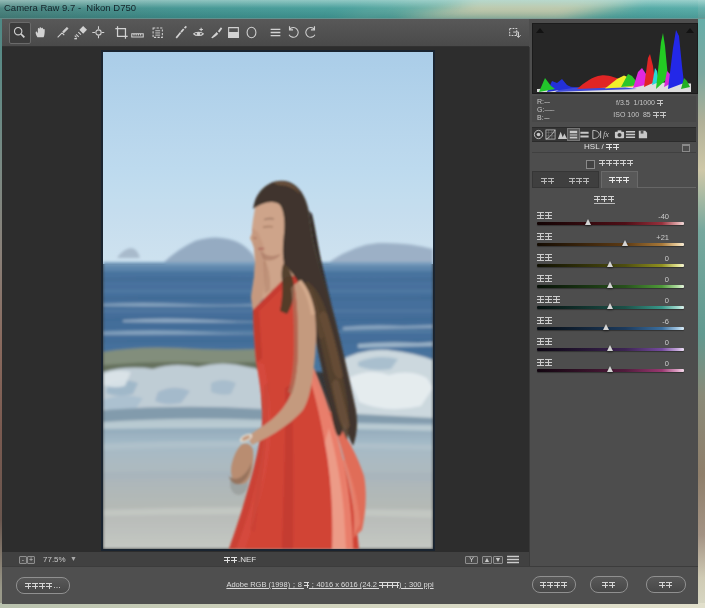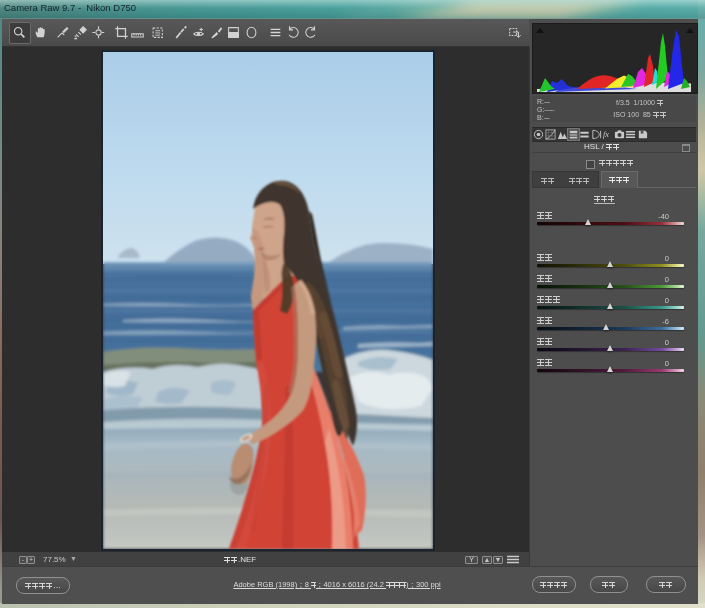--- a/index.html
+++ b/index.html
@@ -368,20 +368,26 @@
     <div id="tabsel"><i class="z s"></i><i class="z s"></i><i class="z s"></i></div>
     <div id="tabline"></div>
   </div>
   <div id="deflink"><i class="z s"></i><i class="z s"></i><i class="z s"></i></div>
   <div class="srow" style="top:192px">
         <span class="sl"><i class="z"></i><i class="z"></i></span>
         <span class="sv">-40</span>
     <div class="strack" style="background:linear-gradient(90deg,#120404,#4e0e16 60%,#96303c 85%,#e0a8aa 96%,#f0dcda)"></div>
         <div class="sth" style="left:48px"></div>
       </div>
+  <div class="srow" style="top:213px">
+        <span class="sl"><i class="z"></i><i class="z"></i></span>
+        <span class="sv">+21</span>
+    <div class="strack" style="background:linear-gradient(90deg,#140c03,#5c3a14 60%,#a87838 85%,#ecd0a0 96%,#f6ecd8)"></div>
+        <div class="sth" style="left:85px"></div>
+      </div>
   <div class="srow" style="top:234px">
         <span class="sl"><i class="z"></i><i class="z"></i></span>
         <span class="sv">0</span>
     <div class="strack" style="background:linear-gradient(90deg,#101003,#4e4e10 60%,#90901e 85%,#e4e492 96%,#f4f4d6)"></div>
         <div class="sth" style="left:70px"></div>
       </div>
   <div class="srow" style="top:255px">
         <span class="sl"><i class="z"></i><i class="z"></i></span>
         <span class="sv">0</span>
     <div class="strack" style="background:linear-gradient(90deg,#071007,#28511c 60%,#4e9a38 85%,#b4e0a4 96%,#e8f4e0)"></div>
@@ -407,18 +413,18 @@
       </div>
   <div class="srow" style="top:339px">
         <span class="sl"><i class="z"></i><i class="z"></i></span>
         <span class="sv">0</span>
     <div class="strack" style="background:linear-gradient(90deg,#120610,#511c3c 60%,#9a3870 85%,#e0a4c8 96%,#f4dcec)"></div>
         <div class="sth" style="left:70px"></div>
       </div>
 </div>
 <div id="bb">
   <div class="btn" style="left:14px;top:10px;width:54px;line-height:15px;"><i class="z s"></i><i class="z s"></i><i class="z s"></i><i class="z s"></i>...</div>
-  <div style="position:absolute;left:100px;top:13px;width:470px;text-align:center;color:#dcdcdc;font-size:7.5px;text-decoration:underline;">Adobe&nbsp;RGB&nbsp;(1998)；8&nbsp;<i class="z t"></i>；4016&nbsp;x&nbsp;6016&nbsp;(24.2&nbsp;<i class="z t"></i><i class="z t"></i><i class="z t"></i><i class="z t"></i>)；300&nbsp;ppi</div>
+  <div style="position:absolute;left:93px;top:13px;width:470px;text-align:center;color:#dcdcdc;font-size:7.5px;text-decoration:underline;">Adobe&nbsp;RGB&nbsp;(1998)；8&nbsp;<i class="z t"></i>；4016&nbsp;x&nbsp;6016&nbsp;(24.2&nbsp;<i class="z t"></i><i class="z t"></i><i class="z t"></i><i class="z t"></i>)；300&nbsp;ppi</div>
   <div class="btn" style="left:530px;top:9px;width:44px;line-height:15px;"><i class="z s"></i><i class="z s"></i><i class="z s"></i><i class="z s"></i></div>
   <div class="btn" style="left:588px;top:9px;width:38px;line-height:15px;"><i class="z s"></i><i class="z s"></i></div>
   <div class="btn" style="left:644px;top:9px;width:40px;line-height:15px;"><i class="z s"></i><i class="z s"></i></div>
 </div>
 </div>
 
 </body></html>

